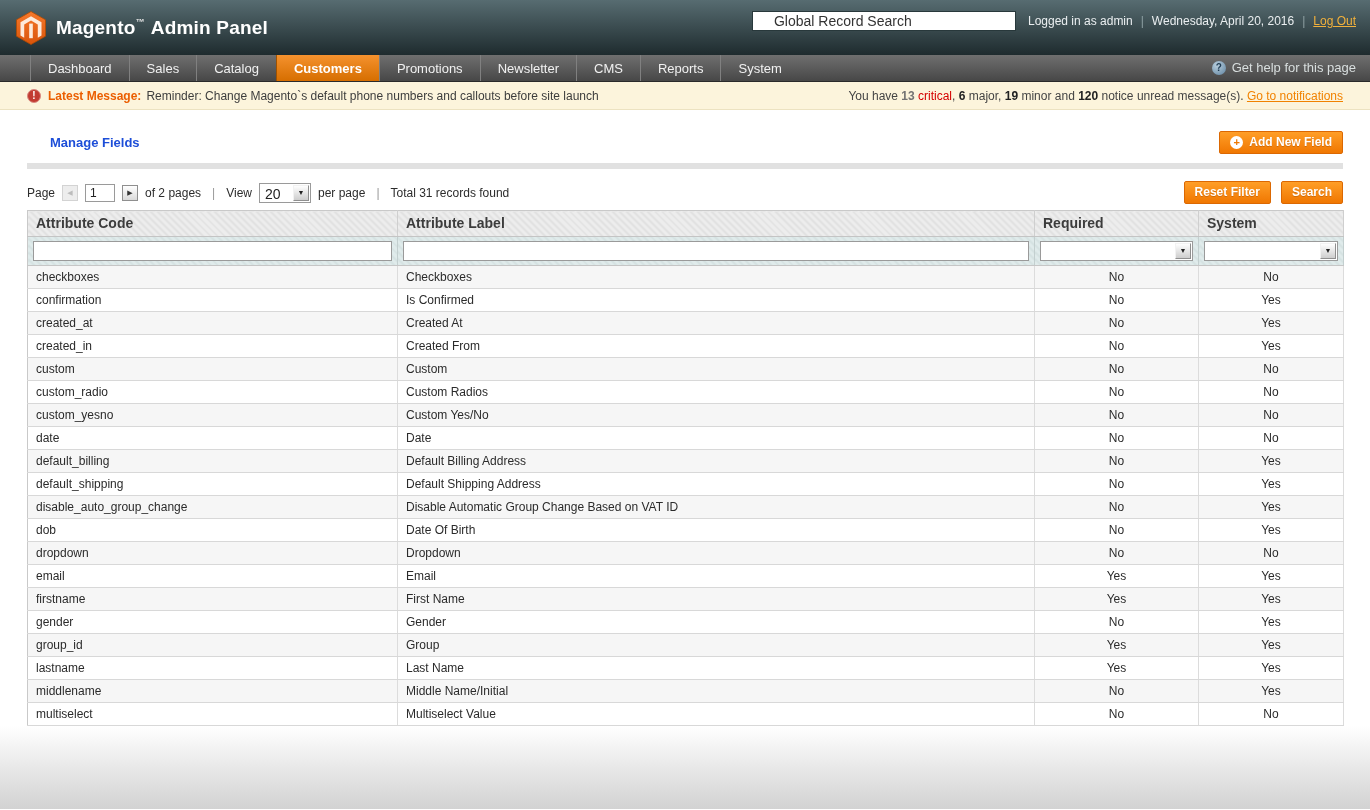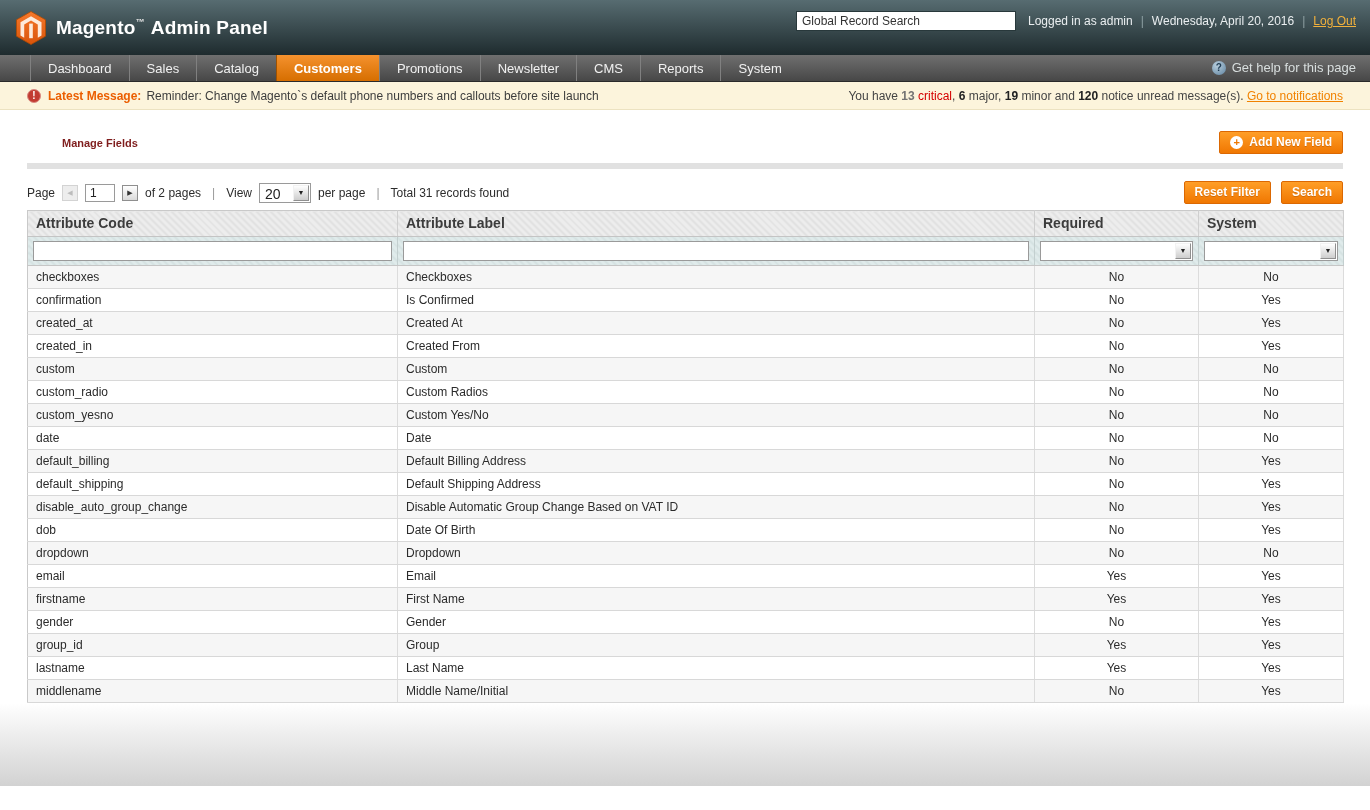--- a/index.html
+++ b/index.html
@@ -9,22 +9,22 @@
 
   
   .hdr { height:55px; background:linear-gradient(#576c71, #1e2b2e); position:relative;
          display:flex; align-items:center; padding:0 16px; }
   .brand { display:flex; align-items:center; gap:10px; }
   .brand-logo { width:30px; height:34px; display:block; }
   .brand-text { color:#fff; font-weight:bold; font-size:19px; letter-spacing:.2px; }
   .brand-tm { font-size:9px; vertical-align:top; color:#e8e8e8; }
   .brand-suffix { color:#fff; font-weight:bold; font-size:19px; margin-left:6px; }
   .hdr-right { position:absolute; top:11px; right:14px; display:flex; align-items:center; gap:12px; }
-  .global-search { width:220px; height:20px; border:1px solid #28383b; background:#fff;
-                   font-size:12px; color:#333; padding:2px 5px; font-family:inherit; }
+  .global-search { width:264px; height:20px; border:1px solid #28383b; background:#fff;
+                   font-size:14px; color:#333; padding:2px 21px; font-family:inherit; }
   .user-info { font-size:12px; color:#eaeef0; display:flex; align-items:center; gap:8px; white-space:nowrap;text-align:center; }
   .user-sep { color:#8ea0a3; }
   .logout-link { color:#f2b13c; text-decoration:underline; cursor:pointer; }
 
   
   .nav { height:27px; background:linear-gradient(#6f6f6f,#474747); border-bottom:1px solid #2a2a2a;
          display:flex; align-items:stretch; padding-left:30px; position:relative; }
   .nav-item { display:flex; align-items:center; padding:0 17px; font-size:13px; color:#f1f1f1;
               border-left:1px solid #808080; cursor:pointer; }
   .nav-item:last-of-type { border-right:1px solid #808080; }
@@ -44,21 +44,21 @@
   .msg-label { color:#eb5e00; font-weight:bold; margin-right:5px; white-space:nowrap; }
   .msg-summary { margin-left:auto; white-space:nowrap; color:#444; }
   .msg-summary b { color:#222; }
   .crit-num { color:#737373; font-weight:bold; }
   .crit-text { color:#d40000; }
   .notif-link { color:#f18200; text-decoration:underline; cursor:pointer; }
 
   
   .title-row { display:flex; align-items:center; justify-content:space-between;
                margin:21px 27px 0 50px; height:23px; }
-  .page-title { margin:12px; font-size:11px; font-weight:bold; color:#7f1d1d; }
+  .page-title { margin:0; font-size:13px; font-weight:bold; color:#1d4ed8; }
   .btn-orange { display:inline-flex; align-items:center; gap:6px; background:linear-gradient(#ff9e27,#f07701);
                 border:1px solid #db6802; color:#fff; font-weight:bold; font-size:12px;
                 padding:3px 10px 4px; border-radius:2px; cursor:pointer; font-family:inherit;
                 text-shadow:0 1px 0 rgba(140,60,0,.35); white-space:nowrap; }
   .plus-icon { width:13px; height:13px; border-radius:50%; background:#fff; color:#ef7801;
                font-size:11px; font-weight:bold; display:flex; align-items:center; justify-content:center;
                line-height:1; text-shadow:none; }
   .title-rule { height:6px; background:#e1e1e1; margin:9px 27px 0; }
 
   
@@ -324,17 +324,23 @@
           <td>Last Name</td>
           <td class="c">Yes</td>
           <td class="c">Yes</td>
         </tr>
         <tr class="odd">
           <td>middlename</td>
           <td>Middle Name/Initial</td>
           <td class="c">No</td>
           <td class="c">Yes</td>
         </tr>
+        <tr class="even">
+          <td>multiselect</td>
+          <td>Multiselect Value</td>
+          <td class="c">No</td>
+          <td class="c">No</td>
+        </tr>
       </tbody>
   </table>
 
   <div class="footer-fade"></div>
 </div>
 
 </body></html>

